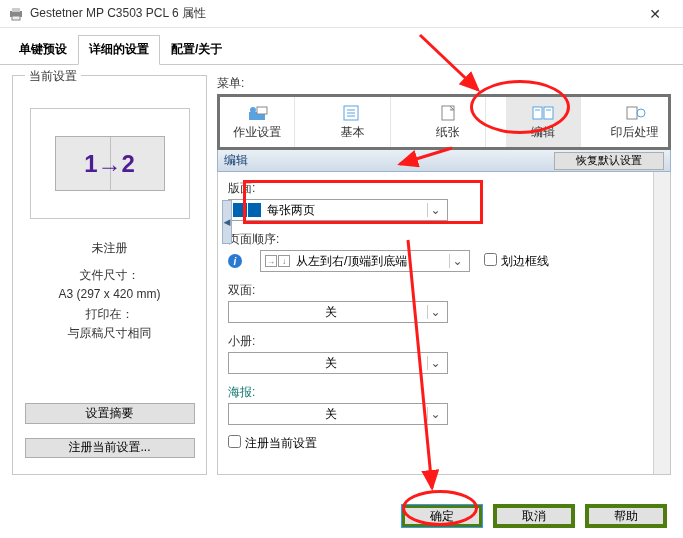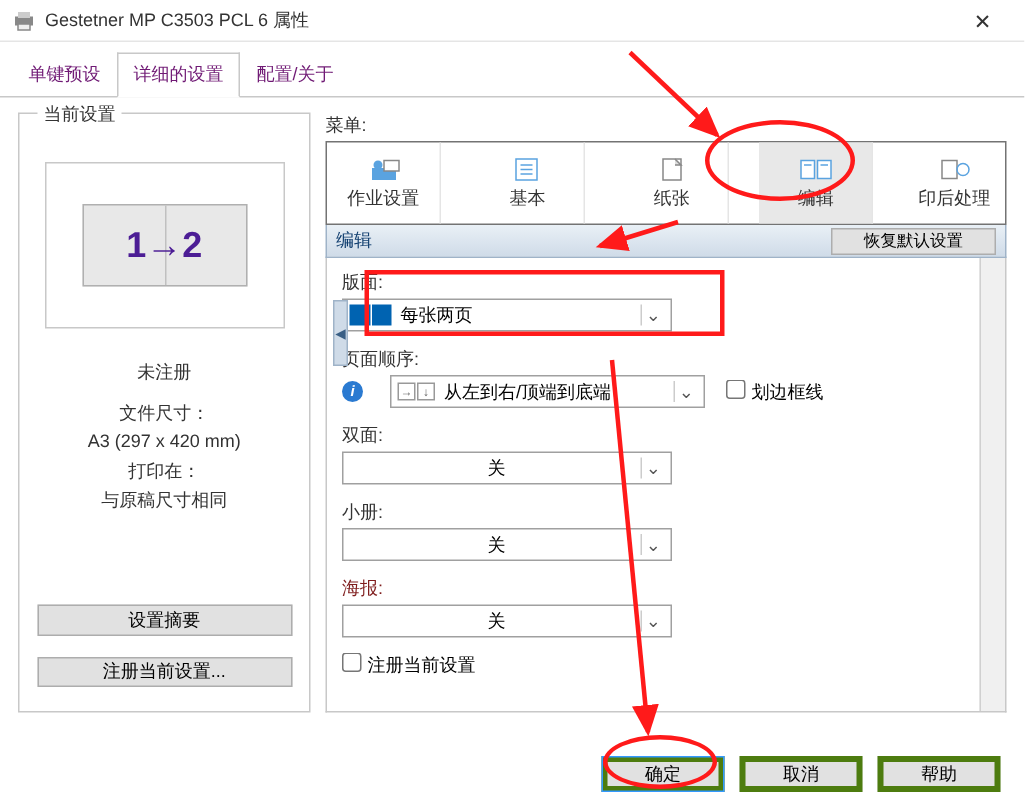--- a/index.html
+++ b/index.html
@@ -4,55 +4,55 @@
 <style>
 * { box-sizing: border-box; margin: 0; padding: 0; font-family: "Microsoft YaHei", SimSun, sans-serif; font-size: 12px; }
 body { background: #fff; width: 683px; height: 538px; overflow: hidden; position: relative; }
 
 .titlebar { height: 28px; display: flex; align-items: center; padding: 0 8px; border-bottom: 1px solid #e5e5e5; }
 .titlebar .printer-icon { width: 16px; height: 16px; margin-right: 6px; }
 .titlebar .title { flex: 1; color: #333; }
 .titlebar .close { width: 40px; text-align: center; font-size: 14px; color: #333; cursor: pointer; }
 
 .tabs { display: flex; padding: 6px 8px 0 8px; border-bottom: 1px solid #c8c8c8; background:#fff; }
-.tab { padding: 5px 10px 6px 10px; border: 1px solid transparent; border-bottom: none; color: #701a75; cursor: pointer; position: relative; top:1px;}
+.tab { padding: 5px 10px 6px 10px; border: 1px solid transparent; border-bottom: none; color: #000000; cursor: pointer; position: relative; top:1px;font-weight:bold;}
 .tab.active { border-color: #c8c8c8; background: #fff; border-bottom: 1px solid #fff; }
 
 .content { display: flex; padding: 10px 12px; gap: 10px; height: 420px; }
 
 .left-panel { width: 195px; border: 1px solid #c8c8c8; display: flex; flex-direction: column; align-items: center; padding: 12px; position:relative; }
 .left-panel .group-label { position: absolute; top: -8px; left: 12px; background: #fff; padding: 0 4px; color: #333; }
 .preview-box { width: 160px; height: 120px; border: 1px solid #c8c8c8; margin: 20px 0 14px 0; display: flex; align-items: center; justify-content: center; background: #fff; }
 .preview-inner { width: 110px; height: 55px; background: #e8e8e8; border: 1px solid #b0b0b0; display:flex; align-items:center; justify-content:center; position:relative;}
 .preview-inner::before, .preview-inner::after { content:""; position:absolute; width:50%; height:100%; }
 .preview-inner::before { left:0; border-right:1px solid #c0c0c0;}
 .preview-page-txt { font-size: 24px; color: #4c1d95; font-weight: bold; z-index:1; display:flex; align-items:center; gap:4px;}
 .left-info { text-align: center; color: #333; line-height: 1.6; margin-top: 6px; }
 .left-btn { width: 170px; height: 22px; border: 1px solid #adadad; background: #e1e1e1; margin-top: auto; cursor: pointer; }
 .left-btn.settings-summary { margin-top: 60px; }
 .left-btn.register { margin-top: 14px; margin-bottom: 4px; }
 
 .right-panel { flex: 1; display: flex; flex-direction: column; }
 .menu-label { color: #333; margin-bottom: 2px; }
-.toolbar { height: 56px; border: 1px solid #737373; display: flex; background: #fff; gap: 20px; }
+.toolbar { height: 56px; border: 3px solid #737373; display: flex; background: #fff; gap: 20px; }
 .tool-item { flex: 1; display: flex; flex-direction: column; align-items: center; justify-content: center; gap: 2px; border-right: 1px solid #e5e5e5; cursor: pointer; color: #333; position:relative;}
 .tool-item:last-child { border-right: none; flex:0.9; }
 .tool-item.selected { background: #e8e8e8; }
 .tool-icon { width: 28px; height: 18px; }
 
 .section-bar { height: 22px; background: linear-gradient(#e9f0f6,#cfdbe8); border: 1px solid #9fb3c8; border-top:none; display: flex; align-items: center; padding: 0 6px; color: #0f3d6e; font-weight:500; }
 .section-bar .restore { margin-left: auto; width:110px; height:18px; border:1px solid #adadad; background:#e1e1e1; font-size:11px; cursor:pointer;}
 
 .scroll-area { border: 1px solid #c8c8c8; border-top:none; padding: 8px 10px 8px 10px; flex:1; overflow:hidden; position:relative; background:#fff;}
 .scroll-area::after { content:""; position:absolute; right:0; top:0; width:16px; height:100%; background:#f0f0f0; border-left:1px solid #d0d0d0;}
 .scroll-thumb { position:absolute; right:2px; top:2px; width:12px; height:80px; background:#c8c8c8; border-radius:2px;}
 
 .field-group { margin-bottom: 10px; }
 .field-label { color: #333; margin-bottom: 2px; }
-.field-label.dim { color:#7f1d1d; }
+.field-label.dim { color:#0f766e; }
 .combo { width: 220px; height: 22px; border: 1px solid #a0a0a0; background: #fff; display: flex; align-items: center; padding: 0 4px; cursor:pointer; }
 .combo .cval { flex:1; padding-left:2px;}
 .combo .caret { width:16px; text-align:center; color:#555; border-left:1px solid #ccc;}
 .combo.wide { width: 220px;}
 .combo .pages-icon { width:28px; height:14px; display:flex; gap:1px; margin-right:4px;}
 .combo .pages-icon span{ flex:1; background:#0063b1;}
 .row-inline { display:flex; align-items:center; gap:14px;}
 .order-icons { display:flex; gap:1px; margin-right:4px;}
 .order-icons span{ width:12px; height:12px; border:1px solid #999; display:flex; align-items:center; justify-content:center; font-size:8px; color:#666; background:#fff;}
 .info-i { width:14px; height:14px; border-radius:50%; background:#2a7ad1; color:#fff; font-size:10px; display:flex; align-items:center; justify-content:center; margin-right:4px; font-style:italic; font-weight:bold;}

